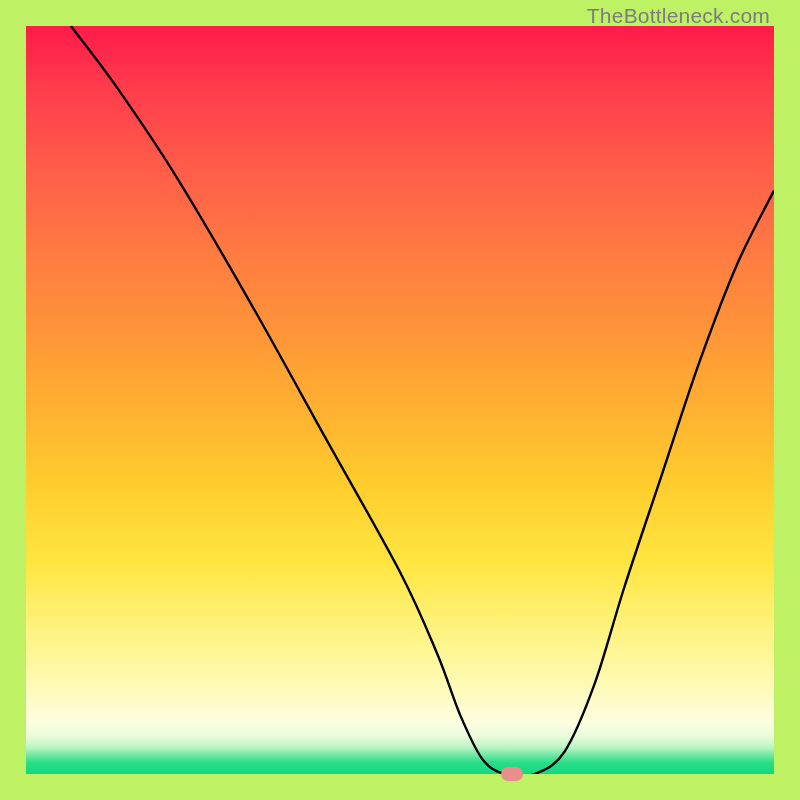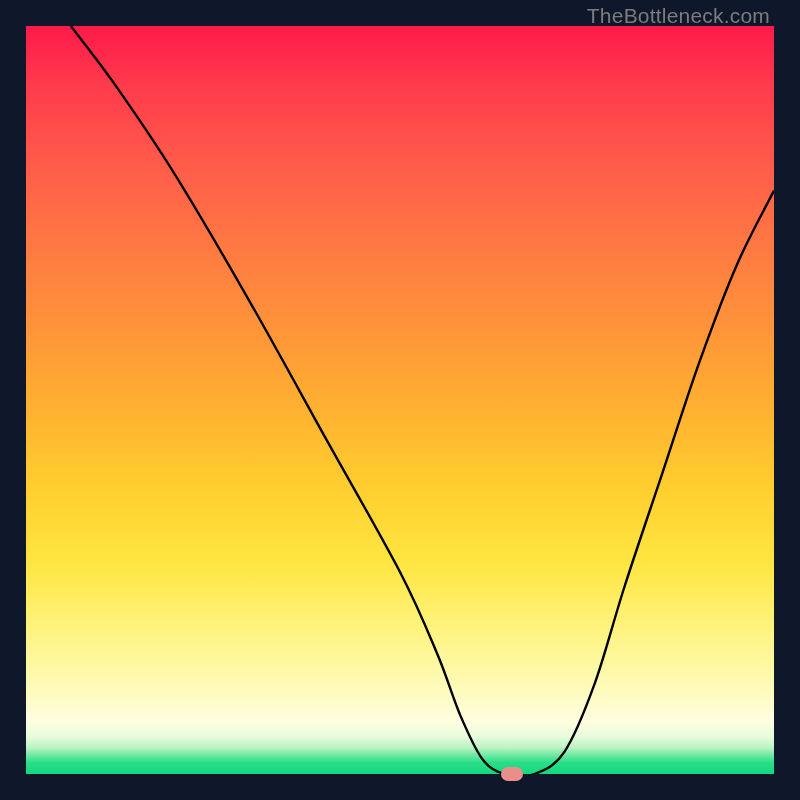--- a/index.html
+++ b/index.html
@@ -10,21 +10,21 @@
     background: #000;
     overflow: hidden;
     font-family: Arial, Helvetica, sans-serif;
   }
   .frame {
     position: absolute;
     left: 0;
     top: 0;
     width: 800px;
     height: 800px;
-    background: #0f172a;
+    background: #bef264;
   }
   .plot {
     position: absolute;
     left: 26px;
     top: 26px;
     width: 748px;
     height: 748px;
     
     background: linear-gradient(to bottom,
       #ff1a4a 0%,

